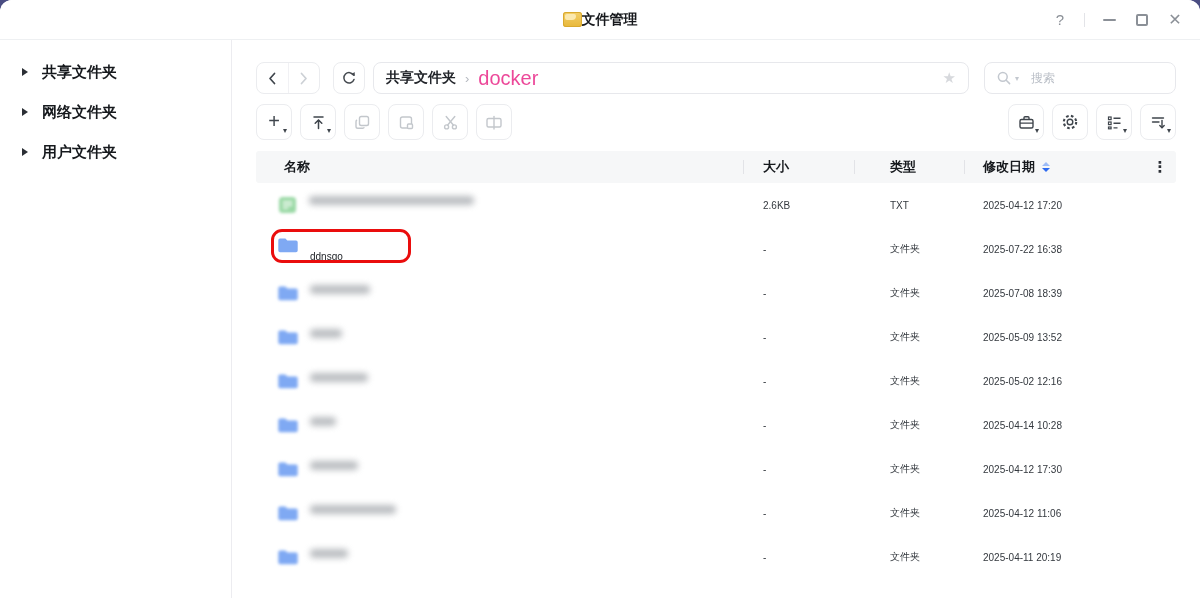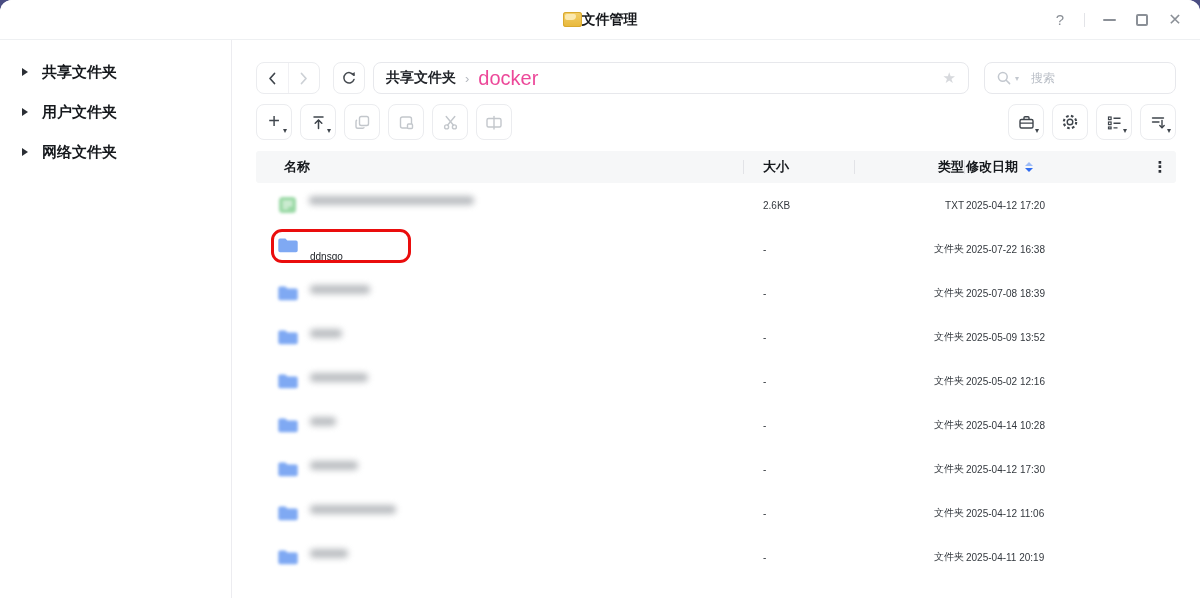--- a/index.html
+++ b/index.html
@@ -89,22 +89,22 @@
   .plus-glyph { font-size:20px; font-weight:400; color:#3f454c; line-height:1; margin-top:-2px; }
 
   
   .file-table { margin-top:11px; display:flex; flex-direction:column; }
   .thead {
     height:32px; flex:0 0 32px; background:#f6f7f8; border-radius:3px;
     display:flex; align-items:center; font-size:13px; font-weight:bold; color:#16191d;
   }
   .c-name { flex:1; padding-left:28px; display:flex; min-width:0; }
   .c-size { width:111px; flex:0 0 111px; padding-left:20px; position:relative; }
-  .c-type { width:110px; flex:0 0 110px; padding-left:22px; position:relative;text-align:right; }
-  .c-date { width:180px; flex:0 0 180px; padding-left:2px; position:relative; display:flex; align-items:center; gap:7px; }
+  .c-type { width:110px; flex:0 0 110px; padding-left:36px; position:relative; }
+  .c-date { width:180px; flex:0 0 180px; padding-left:19px; position:relative; display:flex; align-items:center; gap:7px; }
   .c-menu { width:32px; flex:0 0 32px; text-align:center; }
   .thead .c-size::before, .thead .c-type::before, .thead .c-date::before {
     content:""; position:absolute; left:0; top:50%; transform:translateY(-50%);
     width:1px; height:14px; background:#e2e3e7;
   }
   .thead > div { cursor:pointer; }
   .sortmark { display:inline-flex; flex-direction:column; gap:2px; }
   .sortmark .up { width:0; height:0; border-left:4px solid transparent; border-right:4px solid transparent; border-bottom:4px solid #9dbcf7; }
   .sortmark .down { width:0; height:0; border-left:4px solid transparent; border-right:4px solid transparent; border-top:4px solid #2e6bef; }
   .dots { font-size:15px; font-weight:bold; color:#2c3036; cursor:pointer; letter-spacing:0; }
@@ -145,25 +145,25 @@
 
   <div class="body-row">
 
     <div class="sidebar">
       <div class="side-item">
         <span class="tri"></span>
         <span class="side-label">共享文件夹</span>
       </div>
       <div class="side-item">
         <span class="tri"></span>
-        <span class="side-label">用户文件夹</span>
+        <span class="side-label">网络文件夹</span>
       </div>
       <div class="side-item">
         <span class="tri"></span>
-        <span class="side-label">网络文件夹</span>
+        <span class="side-label">用户文件夹</span>
       </div>
     </div>
 
     <div class="main">
 
       <div class="nav-row">
         <div class="btn nav-group">
           <span class="nav-half">
             <svg width="9" height="13" viewBox="0 0 9 13">
                 <polyline points="6.5,1.5 2,6.5 6.5,11.5" fill="none" stroke="#3f454c" stroke-width="1.7" stroke-linecap="round" stroke-linejoin="round"></polyline>

